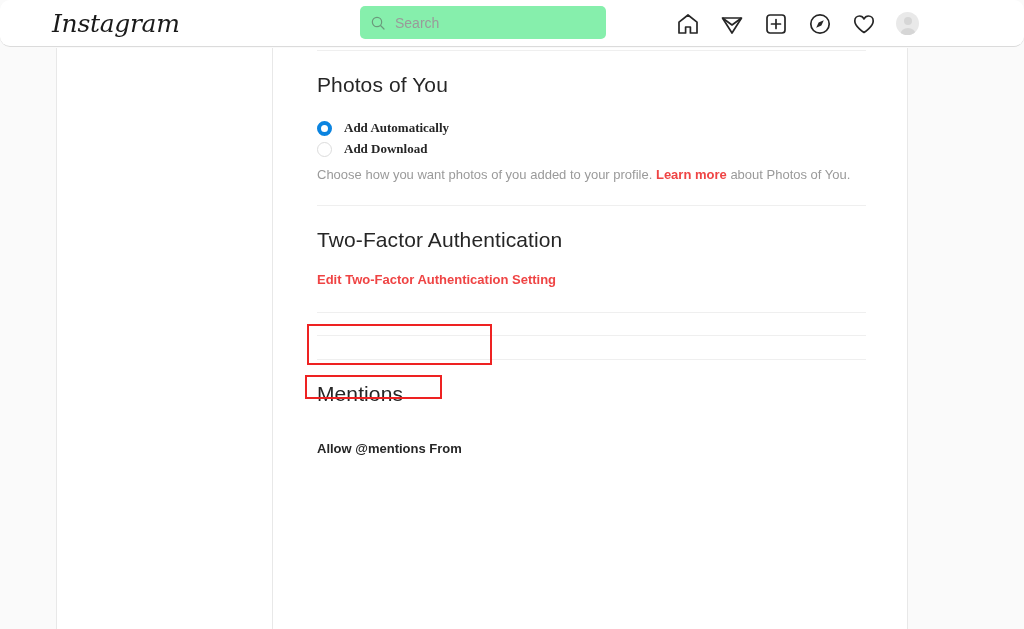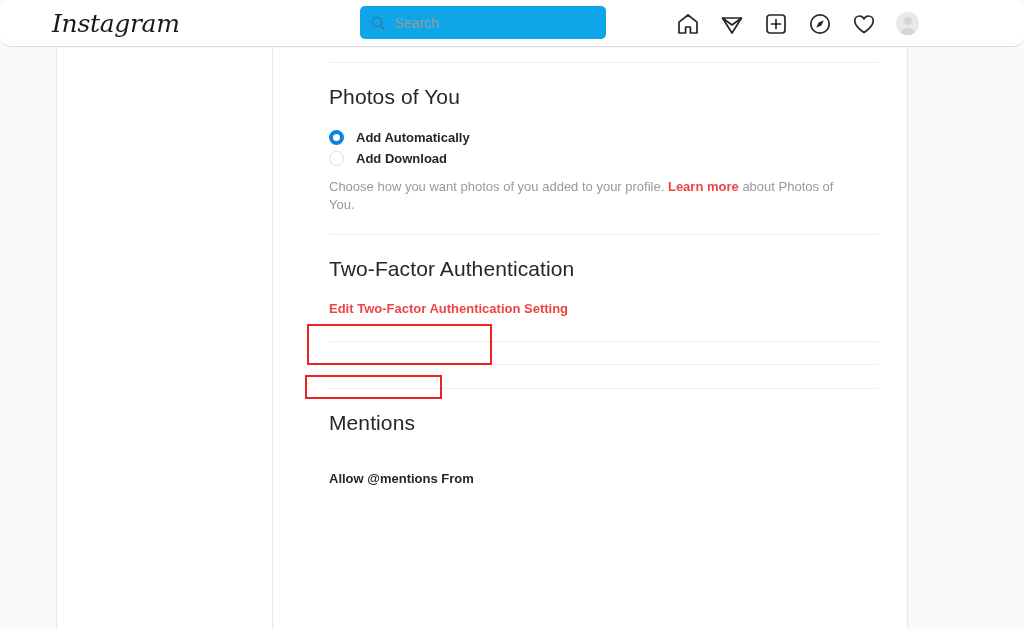--- a/index.html
+++ b/index.html
@@ -41,21 +41,21 @@
     white-space: nowrap;
     user-select: none;
   }
 
   .search-wrap {
     position: absolute;
     left: 360px;
     top: 6px;
     width: 246px;
     height: 33px;
-    background: #0ea5e9;
+    background: #86efac;
     border-radius: 5px;
     display: flex;
     align-items: center;
     padding: 0 10px;
   }
 
   .search-ico {
     width: 16px;
     height: 16px;
     flex: 0 0 16px;
@@ -138,21 +138,21 @@
     height: 100%;
     border-right: 1px solid #e8e8e8;
   }
 
   .content {
     position: absolute;
     left: 217px;
     top: 0;
     right: 0;
     height: 100%;
-    padding: 12px;
+    padding: 0;
   }
 
   .inner {
     margin-left: 43px;
     margin-right: 43px;
   }
 
   .rule {
     height: 1px;
     background: #efefef;
@@ -177,23 +177,24 @@
     font-weight: bold;
     text-decoration: none;
     cursor: pointer;
     display: inline-block;
   }
 
   .radio-group { margin-top: 18px; }
 
   .radio-row {
     display: flex;
-    align-items: center;
+    align-items: flex-end;
     height: 21px;
     cursor: pointer;
+    font-family: Liberation Serif, serif;
   }
 
   .radio {
     width: 15px;
     height: 15px;
     border-radius: 50%;
     flex: 0 0 15px;
     margin-right: 12px;
     background: #ffffff;
     border: 1.5px solid #dcdcdc;

